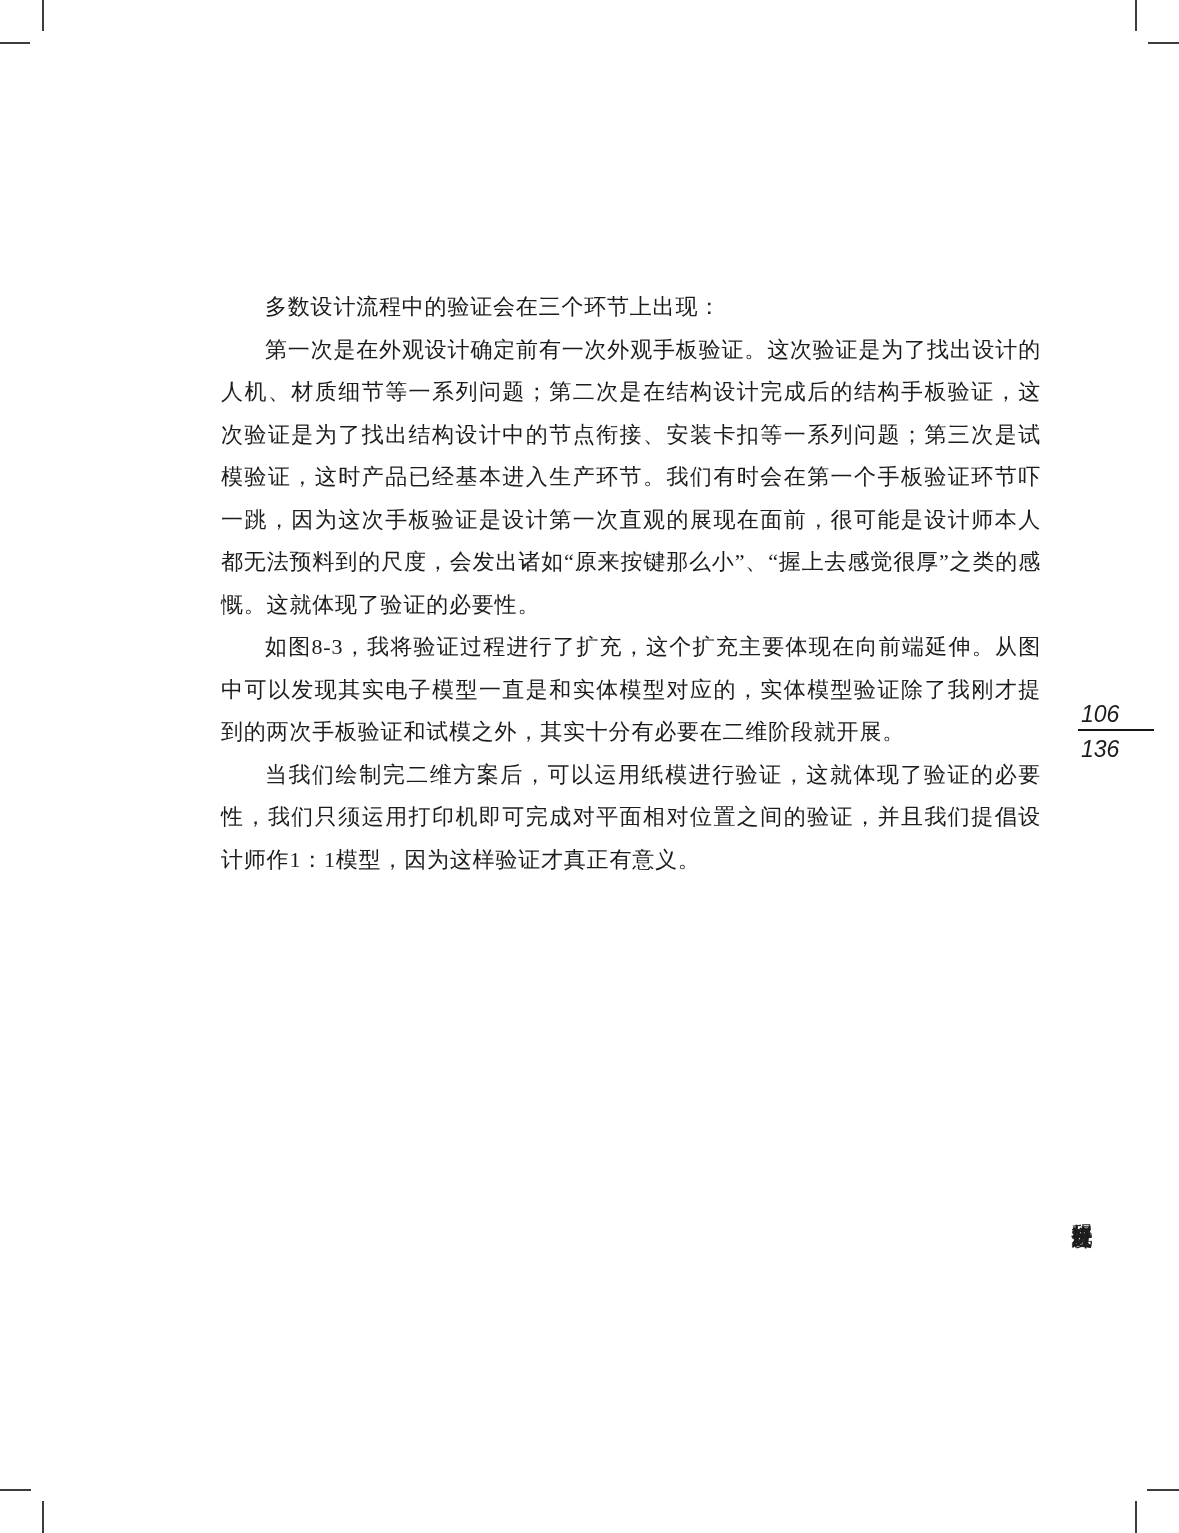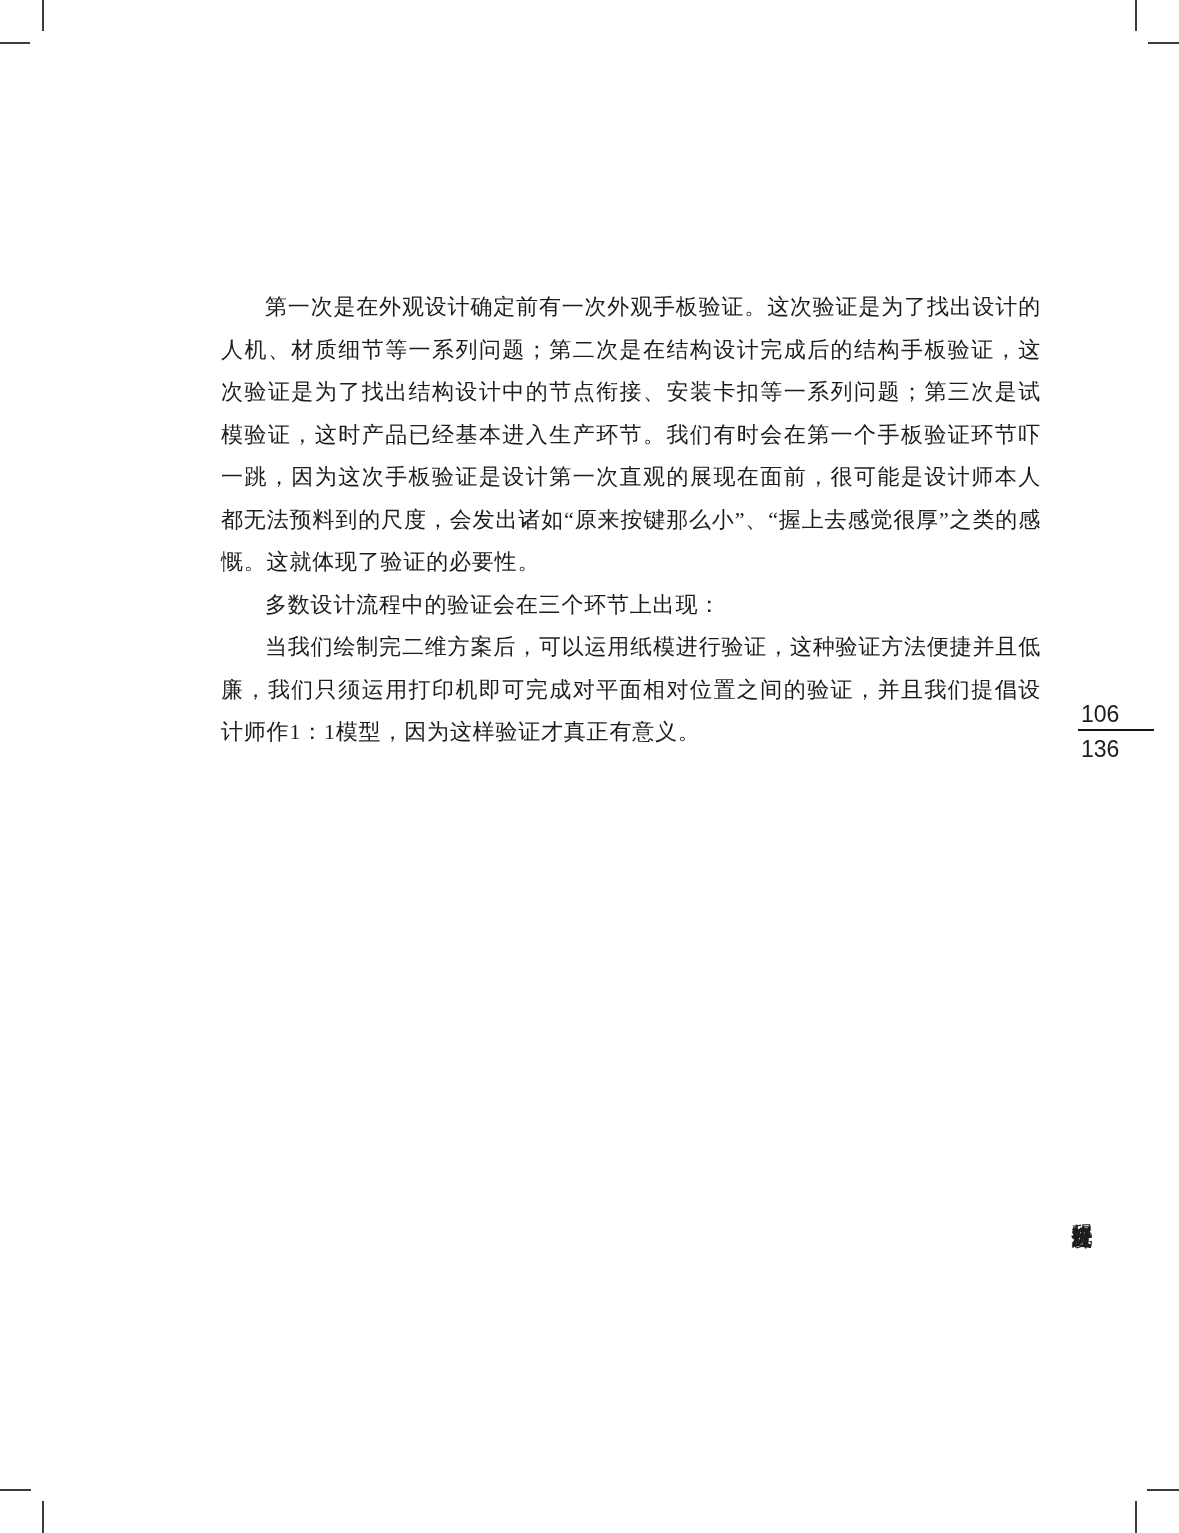--- a/index.html
+++ b/index.html
@@ -53,20 +53,21 @@
     top: 700px;
     width: 76px;
     font-family: "Liberation Sans", sans-serif;
     font-size: 23px;
     color: var(--ink);
   }
   .page-numbers .pn-num {
     height: 29px;
     line-height: 29px;
     padding-left: 3px;
+    font-style: italic;
   }
   .page-numbers .pn-rule {
     width: 76px;
     height: 0;
     border-top: 2px solid var(--rule);
     margin: 0 0 4px 0;
   }
 
   
   .side-title {
@@ -91,23 +92,24 @@
   <div class="crop tl-v"></div>
   <div class="crop tl-h"></div>
   <div class="crop tr-v"></div>
   <div class="crop tr-h"></div>
   <div class="crop bl-h"></div>
   <div class="crop bl-v"></div>
   <div class="crop br-h"></div>
   <div class="crop br-v"></div>
 
   <main class="body-text">
+    <p>多数设计流程中的验证会在三个环节上出现：</p>
     <p>第一次是在外观设计确定前有一次外观手板验证。这次验证是为了找出设计的人机、材质细节等一系列问题；第二次是在结构设计完成后的结构手板验证，这次验证是为了找出结构设计中的节点衔接、安装卡扣等一系列问题；第三次是试模验证，这时产品已经基本进入生产环节。我们有时会在第一个手板验证环节吓一跳，因为这次手板验证是设计第一次直观的展现在面前，很可能是设计师本人都无法预料到的尺度，会发出诸如“原来按键那么小”、“握上去感觉很厚”之类的感慨。这就体现了验证的必要性。</p>
-    <p>多数设计流程中的验证会在三个环节上出现：</p>
-    <p>当我们绘制完二维方案后，可以运用纸模进行验证，这种验证方法便捷并且低廉，我们只须运用打印机即可完成对平面相对位置之间的验证，并且我们提倡设计师作1：1模型，因为这样验证才真正有意义。</p>
+    <p>如图8-3，我将验证过程进行了扩充，这个扩充主要体现在向前端延伸。从图中可以发现其实电子模型一直是和实体模型对应的，实体模型验证除了我刚才提到的两次手板验证和试模之外，其实十分有必要在二维阶段就开展。</p>
+    <p>当我们绘制完二维方案后，可以运用纸模进行验证，这就体现了验证的必要性，我们只须运用打印机即可完成对平面相对位置之间的验证，并且我们提倡设计师作1：1模型，因为这样验证才真正有意义。</p>
   </main>
 
   <div class="page-numbers">
     <div class="pn-num">106</div>
     <div class="pn-rule"></div>
     <div class="pn-num">136</div>
   </div>
 
   <div class="side-title">好流程决定好设计</div>
 

